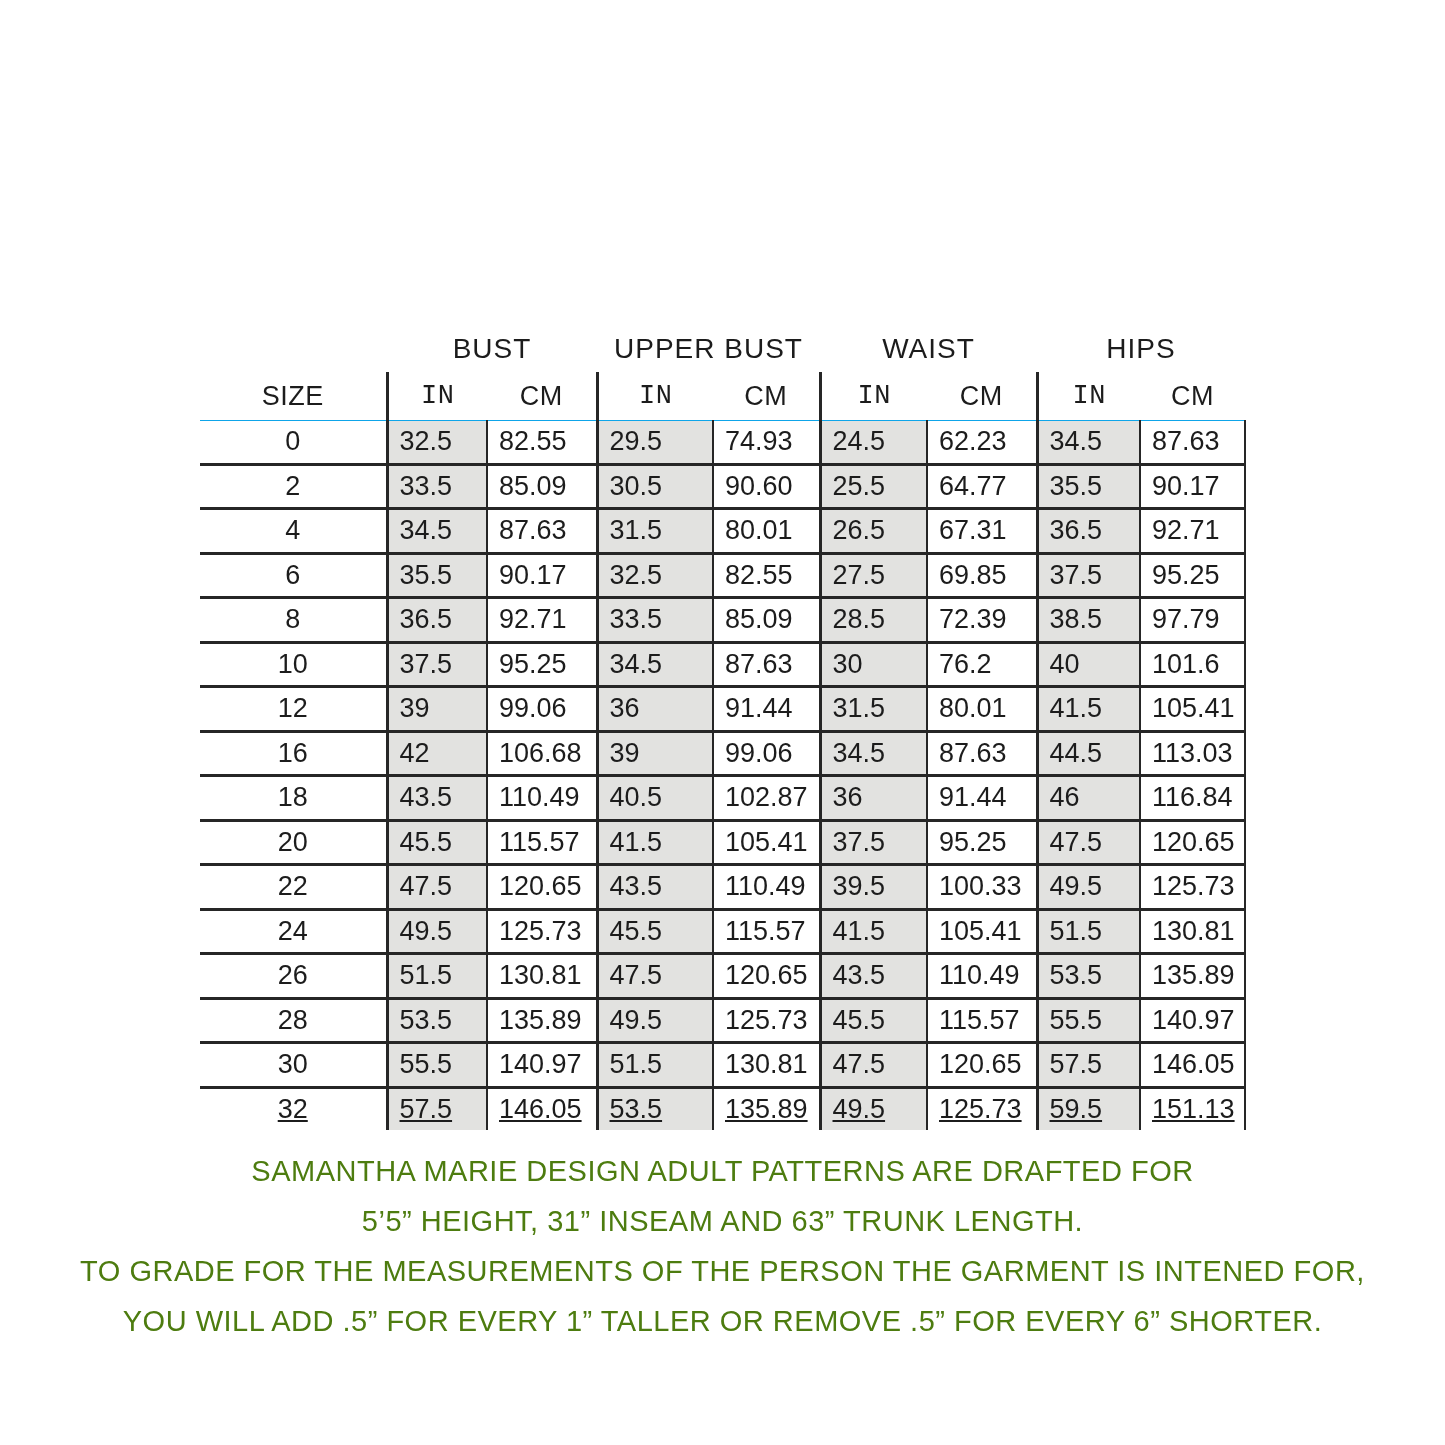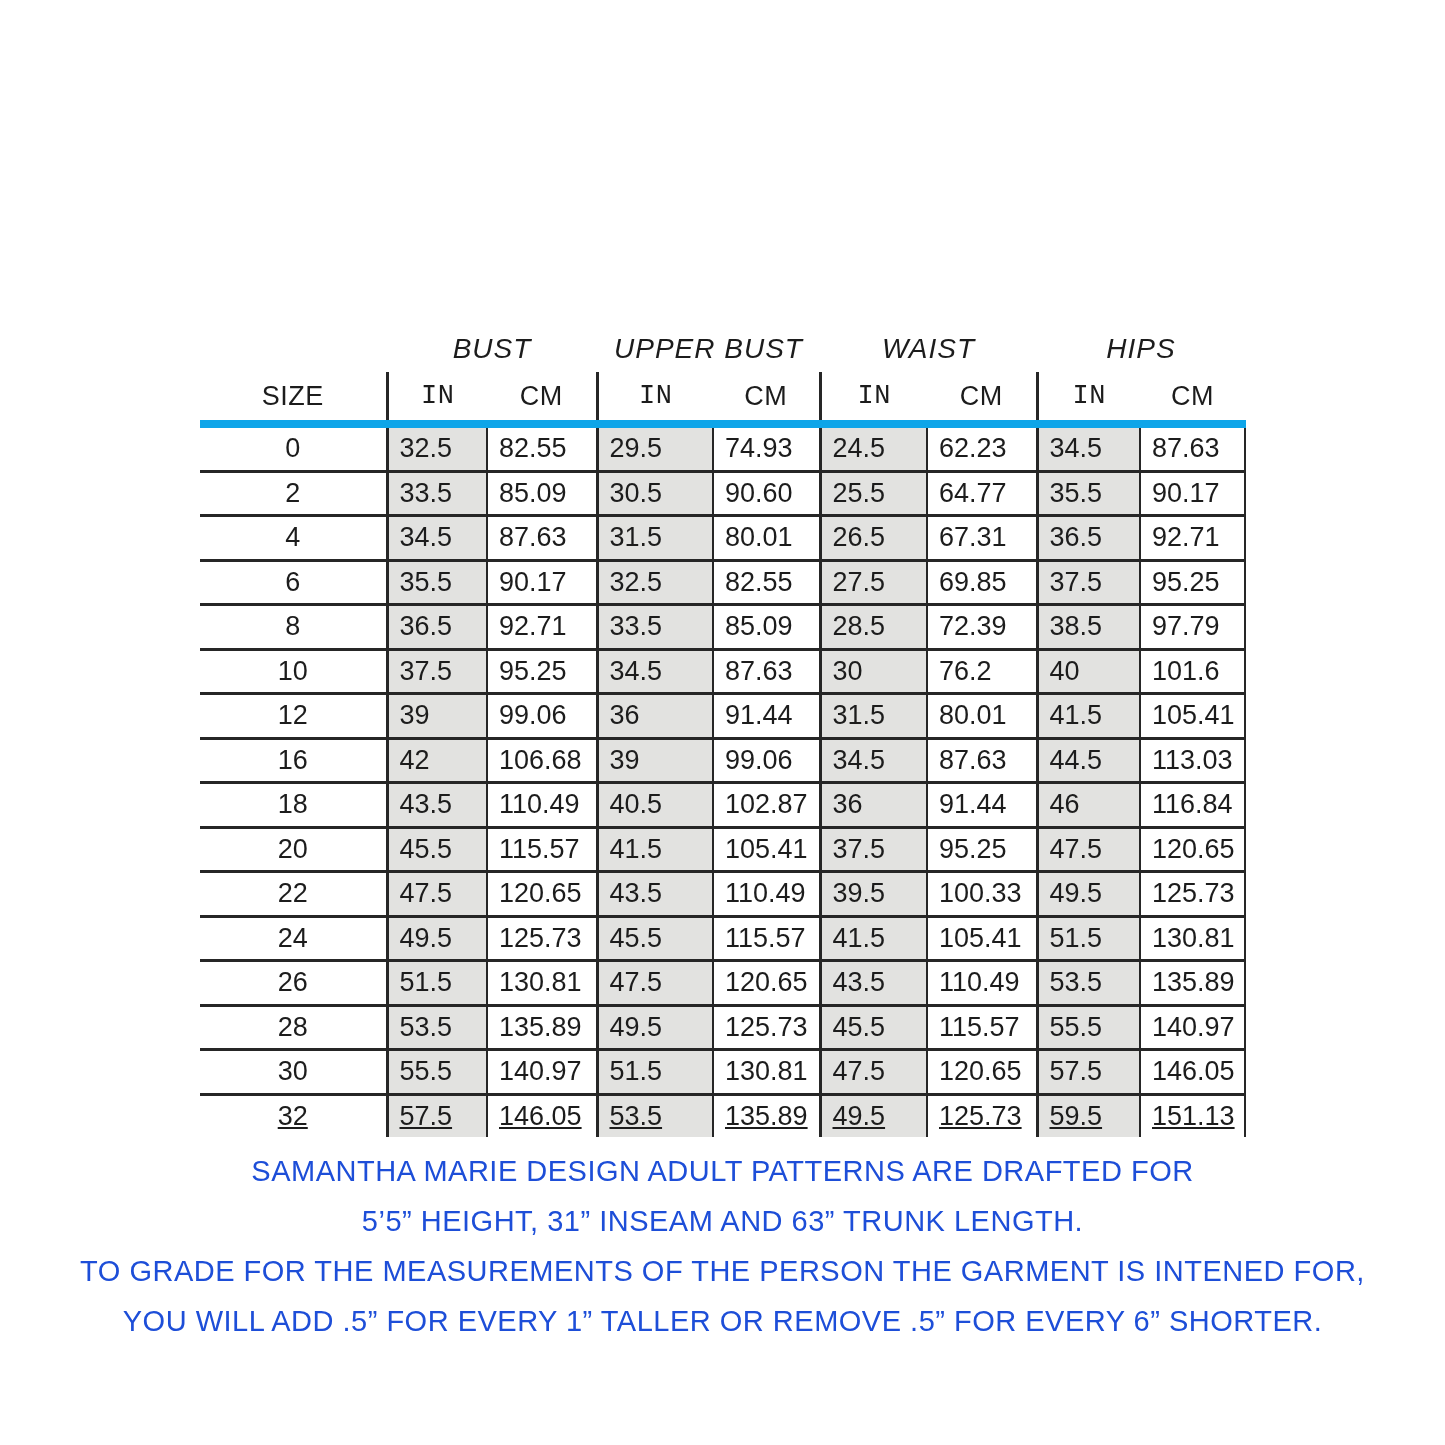--- a/index.html
+++ b/index.html
@@ -40,31 +40,30 @@
   }
 
   
   tr.group-row th {
     height: 46px;
     font-size: 28px;
     letter-spacing: 1px;
     text-align: center;
     vertical-align: middle;
     border: none;
-    font-style: italic;
   }
 
   
   tr.unit-row th {
     height: 48px;
     font-size: 27px;
     letter-spacing: 0.5px;
     text-align: center;
     vertical-align: middle;
-    border-bottom: 8px solid #0ea5e9;
+    border-bottom: 1px solid #0ea5e9;
   }
   tr.unit-row th.group-start {
     border-left: 3px solid #262626;
     font-family: Liberation Mono, monospace;
   }
 
   
   tbody td {
     height: 41.5px;
     font-size: 27px;
@@ -97,21 +96,21 @@
     top: 1146px;
     left: 0;
     width: 1445px;
     text-align: center;
   }
   .footer p {
     margin: 0;
     font-size: 29px;
     line-height: 50px;
     letter-spacing: 0.5px;
-    color: #1d4ed8;
+    color: #4d7c0f;
   }
 </style>
 </head>
 <body>
 
 <div class="page">
 
   <table class="size-chart">
     <colgroup>
       <col style="width:187px">

